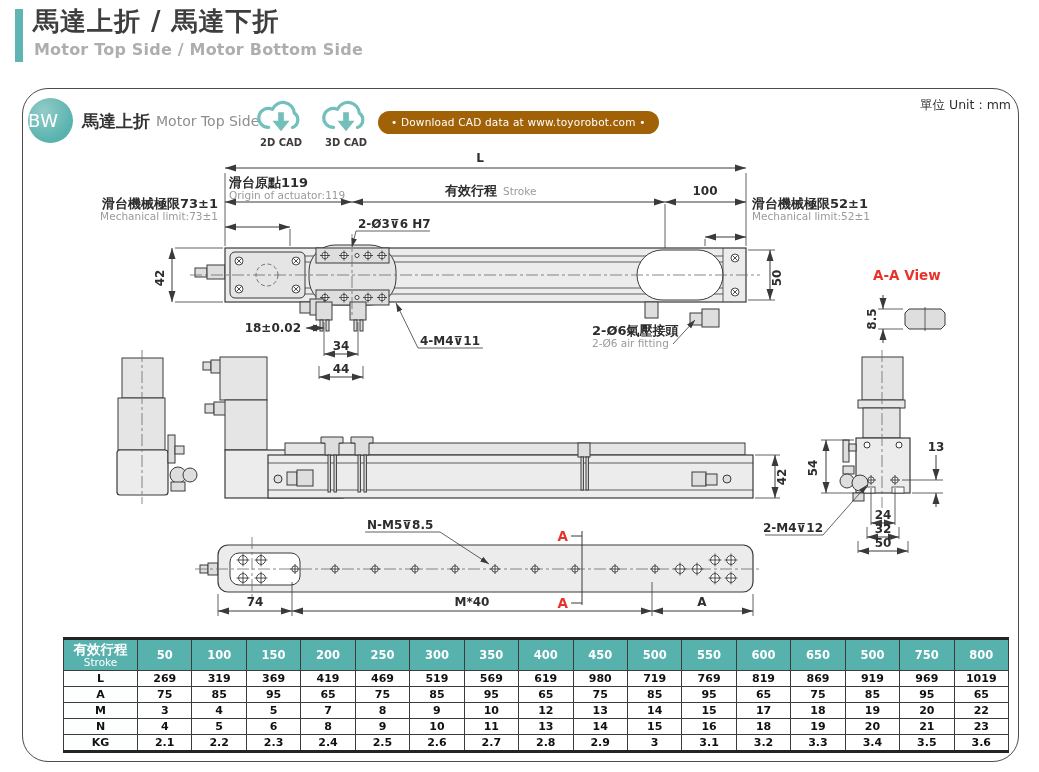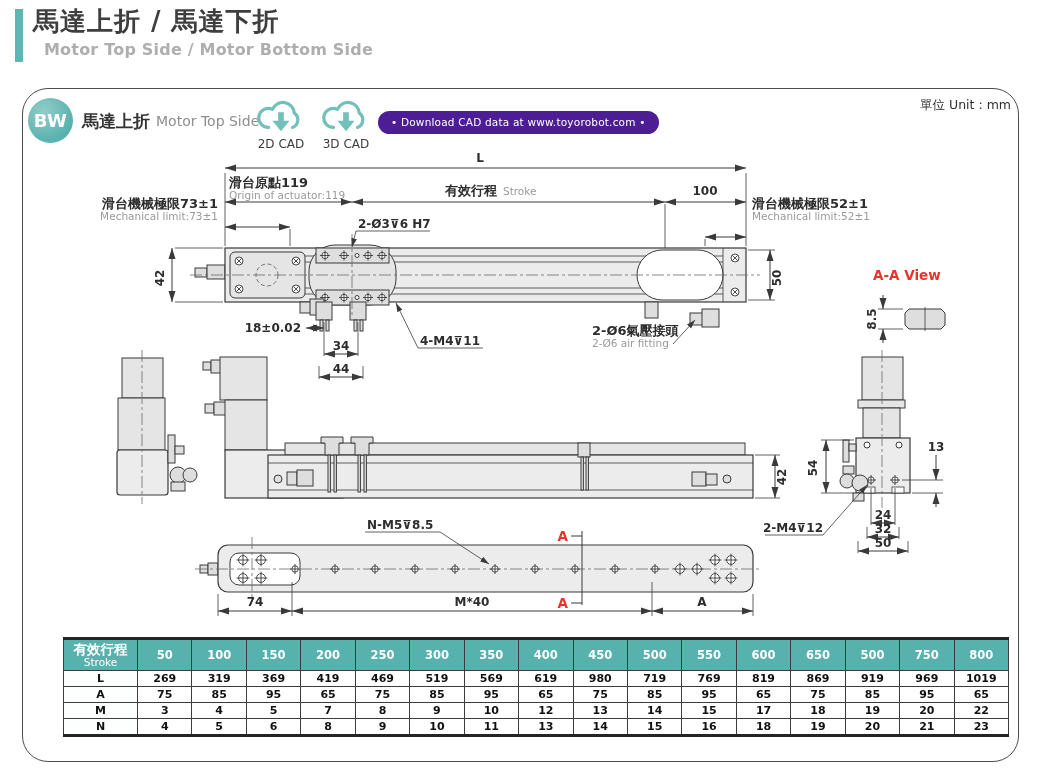--- a/index.html
+++ b/index.html
@@ -2,34 +2,34 @@
 <html><head>
 <meta charset="utf-8">
 <style>
   html,body{margin:0;padding:0;background:#fff;}
   body{font-family:"DejaVu Sans","Liberation Sans",sans-serif;}
   #page{position:relative;width:1039px;height:772px;background:#fff;overflow:hidden;}
 
   
   .accent-bar{position:absolute;left:15px;top:9px;width:8px;height:53px;background:#5fb5b1;}
   .page-title{position:absolute;left:33px;top:4px;font-size:26px;font-weight:bold;color:#3e3e3e;letter-spacing:1px;}
-  .page-subtitle{position:absolute;left:34px;top:40px;font-size:16px;font-weight:bold;color:#aeaeae;letter-spacing:.2px;margin-left:10px;}
+  .page-subtitle{position:absolute;left:34px;top:40px;font-size:16px;font-weight:bold;color:#aeaeae;letter-spacing:.2px;}
 
   
   .panel{position:absolute;left:22px;top:88px;width:995px;height:672px;border:1.6px solid #4c4c4c;border-radius:26px;background:#fff;}
   .badge{position:absolute;left:28px;top:98px;width:45px;height:45px;border-radius:50%;
          background:radial-gradient(circle at 35% 30%,#93ccc9,#58b2ae 70%);
-         color:#fff;font-size:18px;font-weight:bold;text-align:center;line-height:45px;letter-spacing:.5px;}
+         color:#fff;font-size:18px;font-weight:normal;text-align:left;line-height:45px;letter-spacing:.5px;}
   .sec-zh{position:absolute;left:82px;top:110px;font-size:17px;font-weight:bold;color:#333;}
   .sec-en{position:absolute;left:156px;top:113px;font-size:14px;color:#8e8e8e;text-align:center;}
   .unit-label{position:absolute;right:28px;top:97px;font-size:12.5px;color:#2f2f2f;}
 
   .cad-btn{position:absolute;top:96px;width:60px;text-align:center;cursor:pointer;}
-  .cad-btn .lbl{font-size:12px;font-weight:normal;color:#3c3c3c;margin-top:-3px;}
-  .pill{position:absolute;left:378px;top:111px;height:23px;border-radius:12px;background:#4c1d95;
+  .cad-btn .lbl{font-size:10px;font-weight:bold;color:#3c3c3c;margin-top:-3px;}
+  .pill{position:absolute;left:378px;top:111px;height:23px;border-radius:12px;background:#a16207;
         color:#fff;font-size:10.5px;line-height:23px;padding:0 13px;letter-spacing:.2px;cursor:pointer;}
 
   
   #draw{position:absolute;left:25px;top:138px;}
   #draw{font-family:"DejaVu Sans","Liberation Sans",sans-serif;}
   .dim{stroke:#3a3a3a;stroke-width:1;fill:none}
   .ext{stroke:#3a3a3a;stroke-width:.8;fill:none}
   .out{stroke:#3a3a3a;stroke-width:1.2;fill:#ececec}
   .out2{stroke:#3a3a3a;stroke-width:1;fill:#dedede}
   .out3{stroke:#3a3a3a;stroke-width:1;fill:#e5e5e5}
@@ -482,16 +482,35 @@
           <td>13</td>
           <td>14</td>
           <td>15</td>
           <td>16</td>
           <td>18</td>
           <td>19</td>
           <td>20</td>
           <td>21</td>
           <td>23</td>
         </tr>
+        <tr>
+          <th>KG</th>
+          <td>2.1</td>
+          <td>2.2</td>
+          <td>2.3</td>
+          <td>2.4</td>
+          <td>2.5</td>
+          <td>2.6</td>
+          <td>2.7</td>
+          <td>2.8</td>
+          <td>2.9</td>
+          <td>3</td>
+          <td>3.1</td>
+          <td>3.2</td>
+          <td>3.3</td>
+          <td>3.4</td>
+          <td>3.5</td>
+          <td>3.6</td>
+        </tr>
       </tbody>
     </table>
 
 </div>
 
 </body></html>

